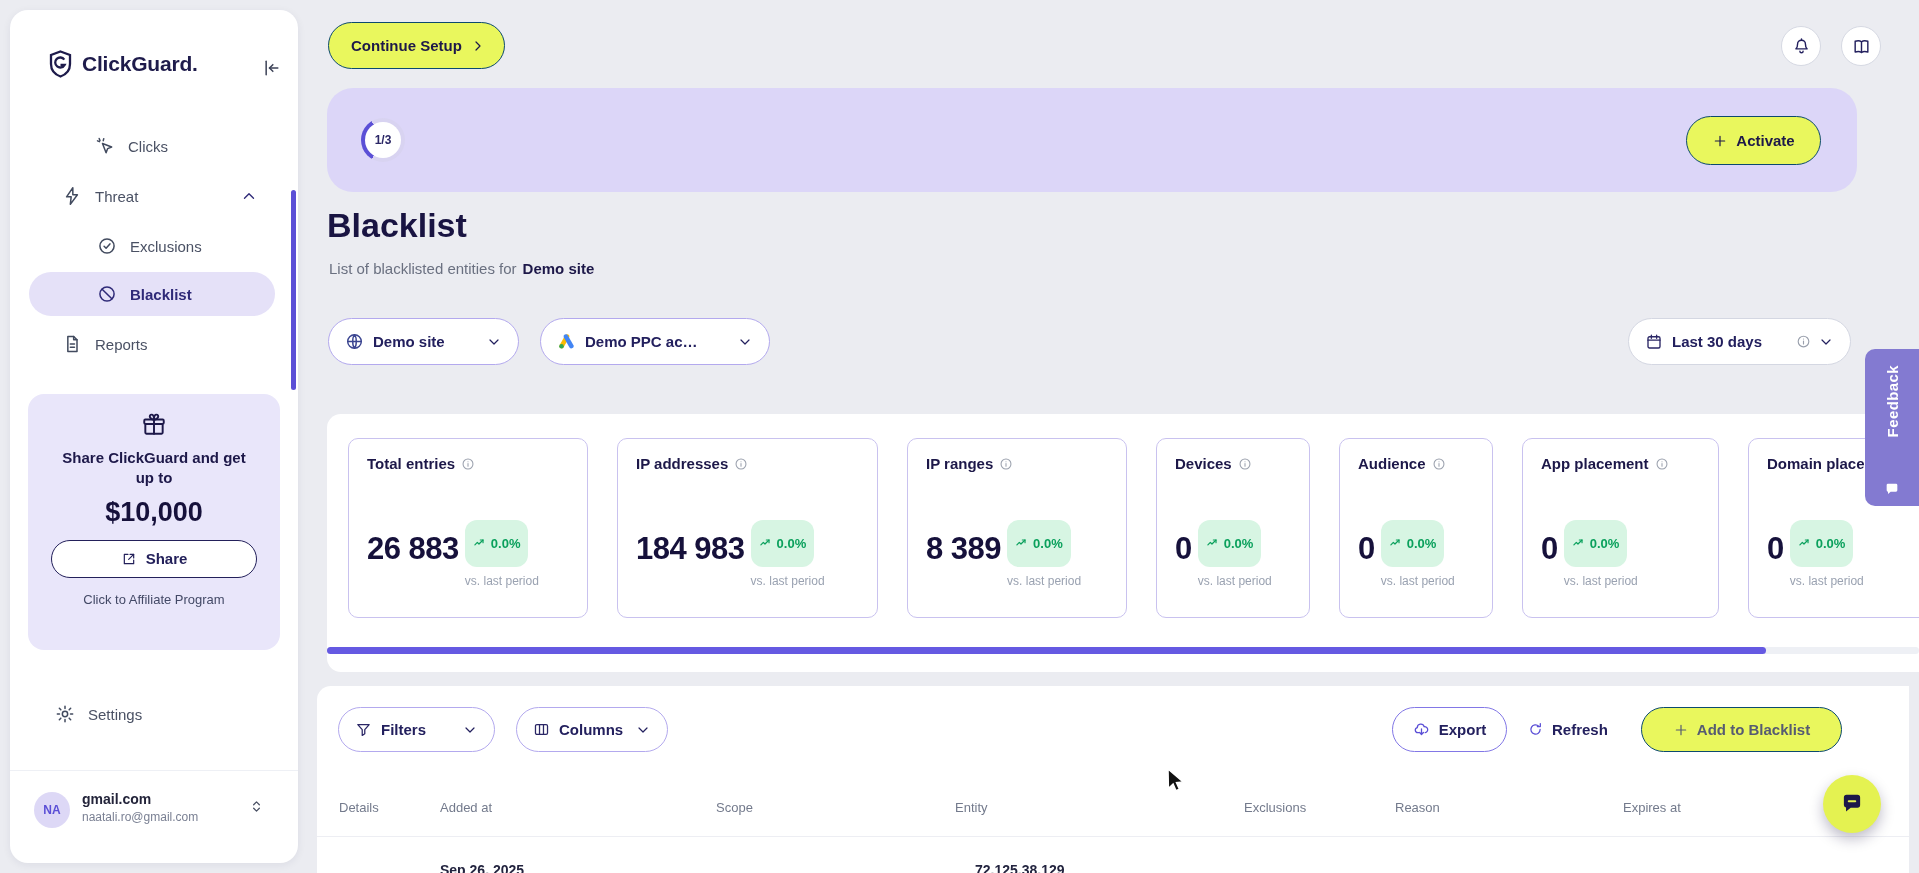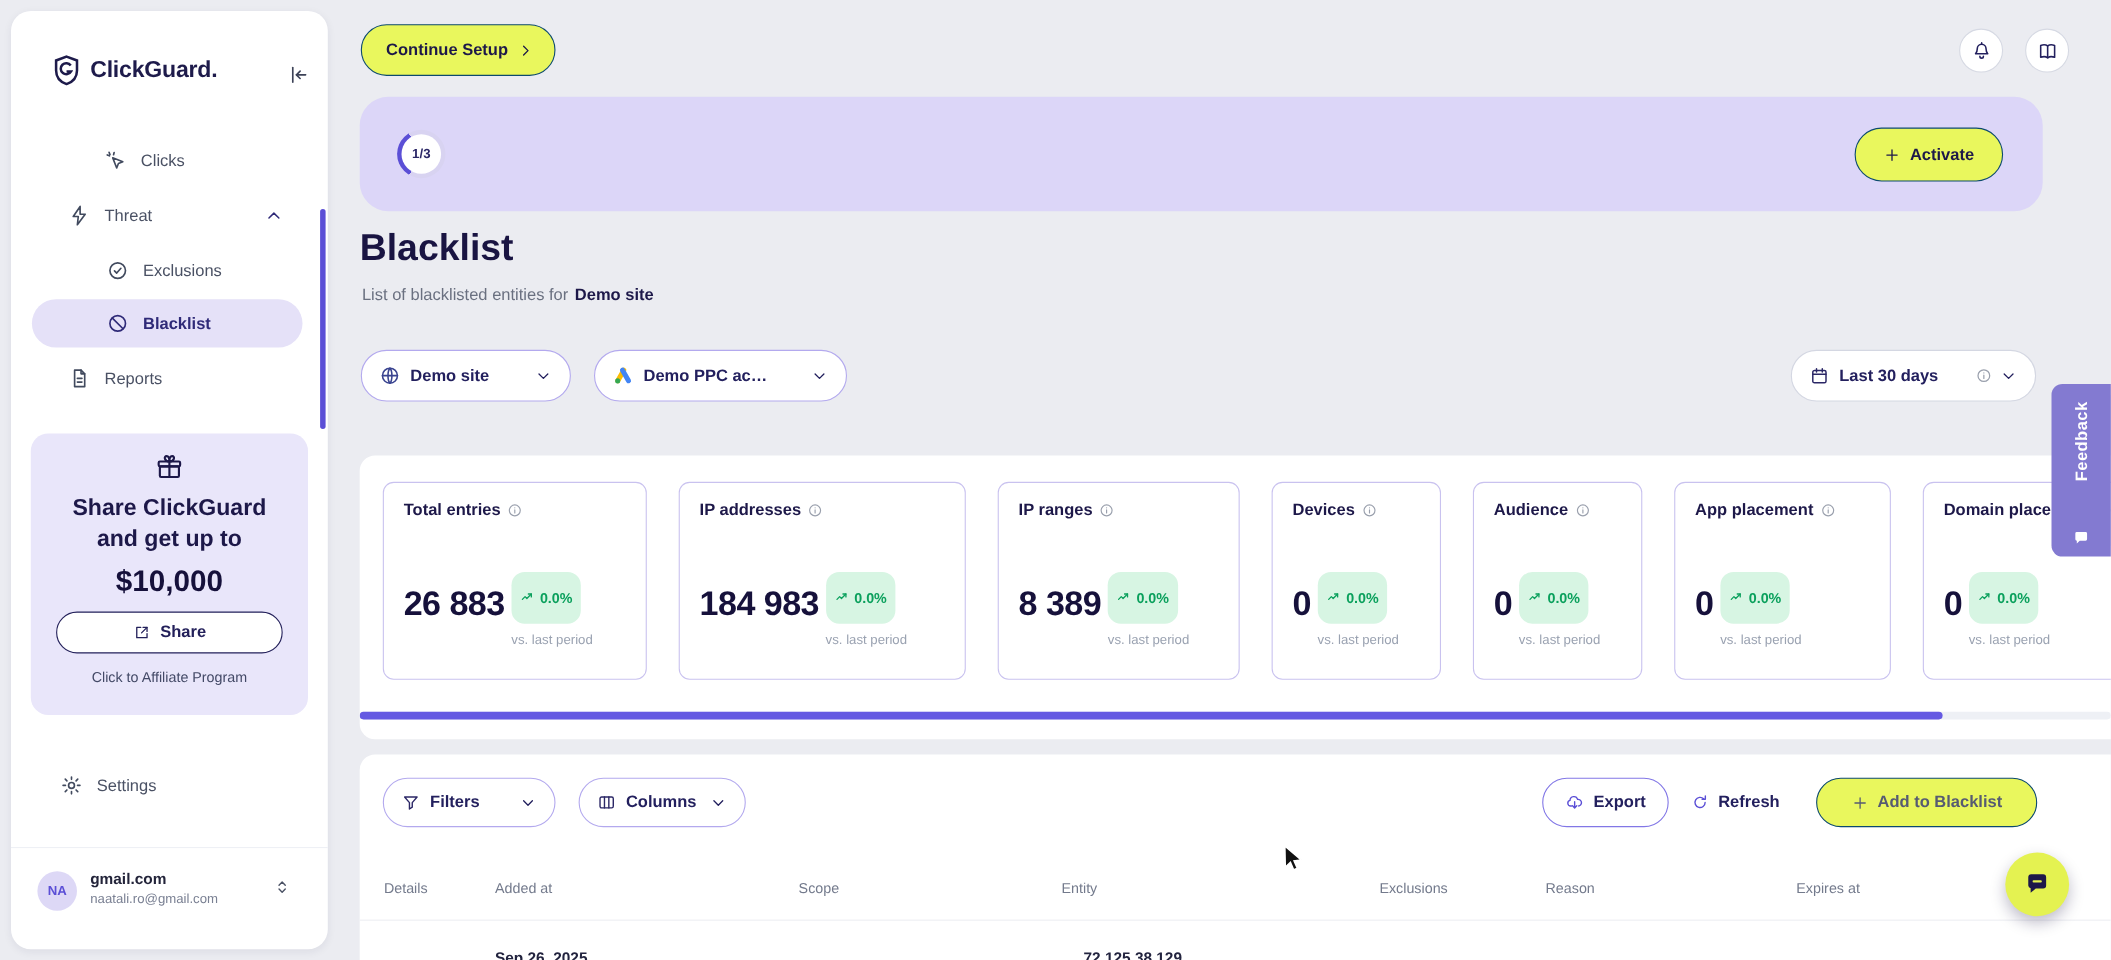--- a/index.html
+++ b/index.html
@@ -13,21 +13,21 @@
   .ic{stroke:currentColor;fill:none;stroke-width:1.8;stroke-linecap:round;stroke-linejoin:round}
 
   
   .sidebar{position:absolute;left:10px;top:10px;width:288px;height:853px;background:#fff;border-radius:18px;box-shadow:0 2px 8px rgba(30,27,75,.07)}
   .brand-name{font-size:21px;font-weight:800;color:#1e1b4b;letter-spacing:-.2px}
   .nav-item{position:absolute;display:flex;align-items:center;gap:13px;height:44px;font-size:15px;font-weight:500;color:#4a5164;cursor:pointer}
   .nav-item .nic{color:#414a5e;display:flex}
   .nav-active{background:#e5e1f8;border-radius:24px;color:#2f2a78;font-weight:600}
   .nav-active .nic{color:#2f2a78}
   .promo{position:absolute;left:18px;top:384px;width:252px;height:256px;background:#e9e6fa;border-radius:16px;display:flex;flex-direction:column;align-items:center;padding-top:18px;text-align:center}
-  .promo-title{margin-top:10px;width:196px;font-size:21px;font-weight:600;color:#1d1849;line-height:1.35}
+  .promo-title{margin-top:10px;width:196px;font-size:15px;font-weight:600;color:#1d1849;line-height:1.35}
   .promo-amount{margin-top:8px;font-size:27px;font-weight:800;color:#16113b}
   .share-btn{margin-top:12px;width:206px;height:38px;background:#fff;border:1.5px solid #23205a;border-radius:20px;display:flex;align-items:center;justify-content:center;gap:9px;font-size:15px;font-weight:700;color:#23205a;cursor:pointer}
   .promo-affiliate{margin-top:14px;font-size:13px;color:#434966;cursor:pointer}
 
   
   .pill{display:flex;align-items:center;gap:9px;background:#fff;border:1.5px solid #b3a9ee;border-radius:24px;height:47px;padding:0 16px;font-size:15px;font-weight:600;color:#23205e;cursor:pointer}
   .pill.gray{border-color:#d4d7e2}
   .lime{display:flex;align-items:center;justify-content:center;gap:8px;background:#e9f75d;border:1px solid #0c4a6e;border-radius:26px;color:#1d1849;font-weight:700;font-size:15px;cursor:pointer}
   .chev-right{margin-left:auto}
   .circle-btn{position:absolute;width:40px;height:40px;border-radius:50%;background:#fff;border:1px solid #d6d9e3;display:flex;align-items:center;justify-content:center;color:#23205e;cursor:pointer}
@@ -460,21 +460,21 @@
         </div>
       </div>
 
     </div>
 
     <div class="abs" style="left:0;top:233px;width:1592px;height:7px;background:#eef0f5;border-radius:4px">
       <div style="position:absolute;left:0;top:0;width:1439px;height:7px;background:#6559e2;border-radius:4px"></div>
     </div>
   </div>
 
-  <div class="panel" style="left:327px;top:686px;width:1592px;height:187px;border-radius:14px 0 0 0">
+  <div class="panel" style="left:317px;top:686px;width:1592px;height:187px;border-radius:14px 0 0 0">
 
     <div class="pill abs" style="left:21px;top:21px;width:157px;height:45px">
       <span style="color:#2b2766">
         <svg class="ic" width="17" height="17" viewBox="0 0 24 24">
             <path d="M4 5h16l-6.2 7.2v5.8l-3.6 2.4v-8.2z"></path>
           </svg>
       </span>
       <span>Filters</span>
       <span class="chev-right">
         <svg class="ic" width="16" height="16" viewBox="0 0 24 24">

